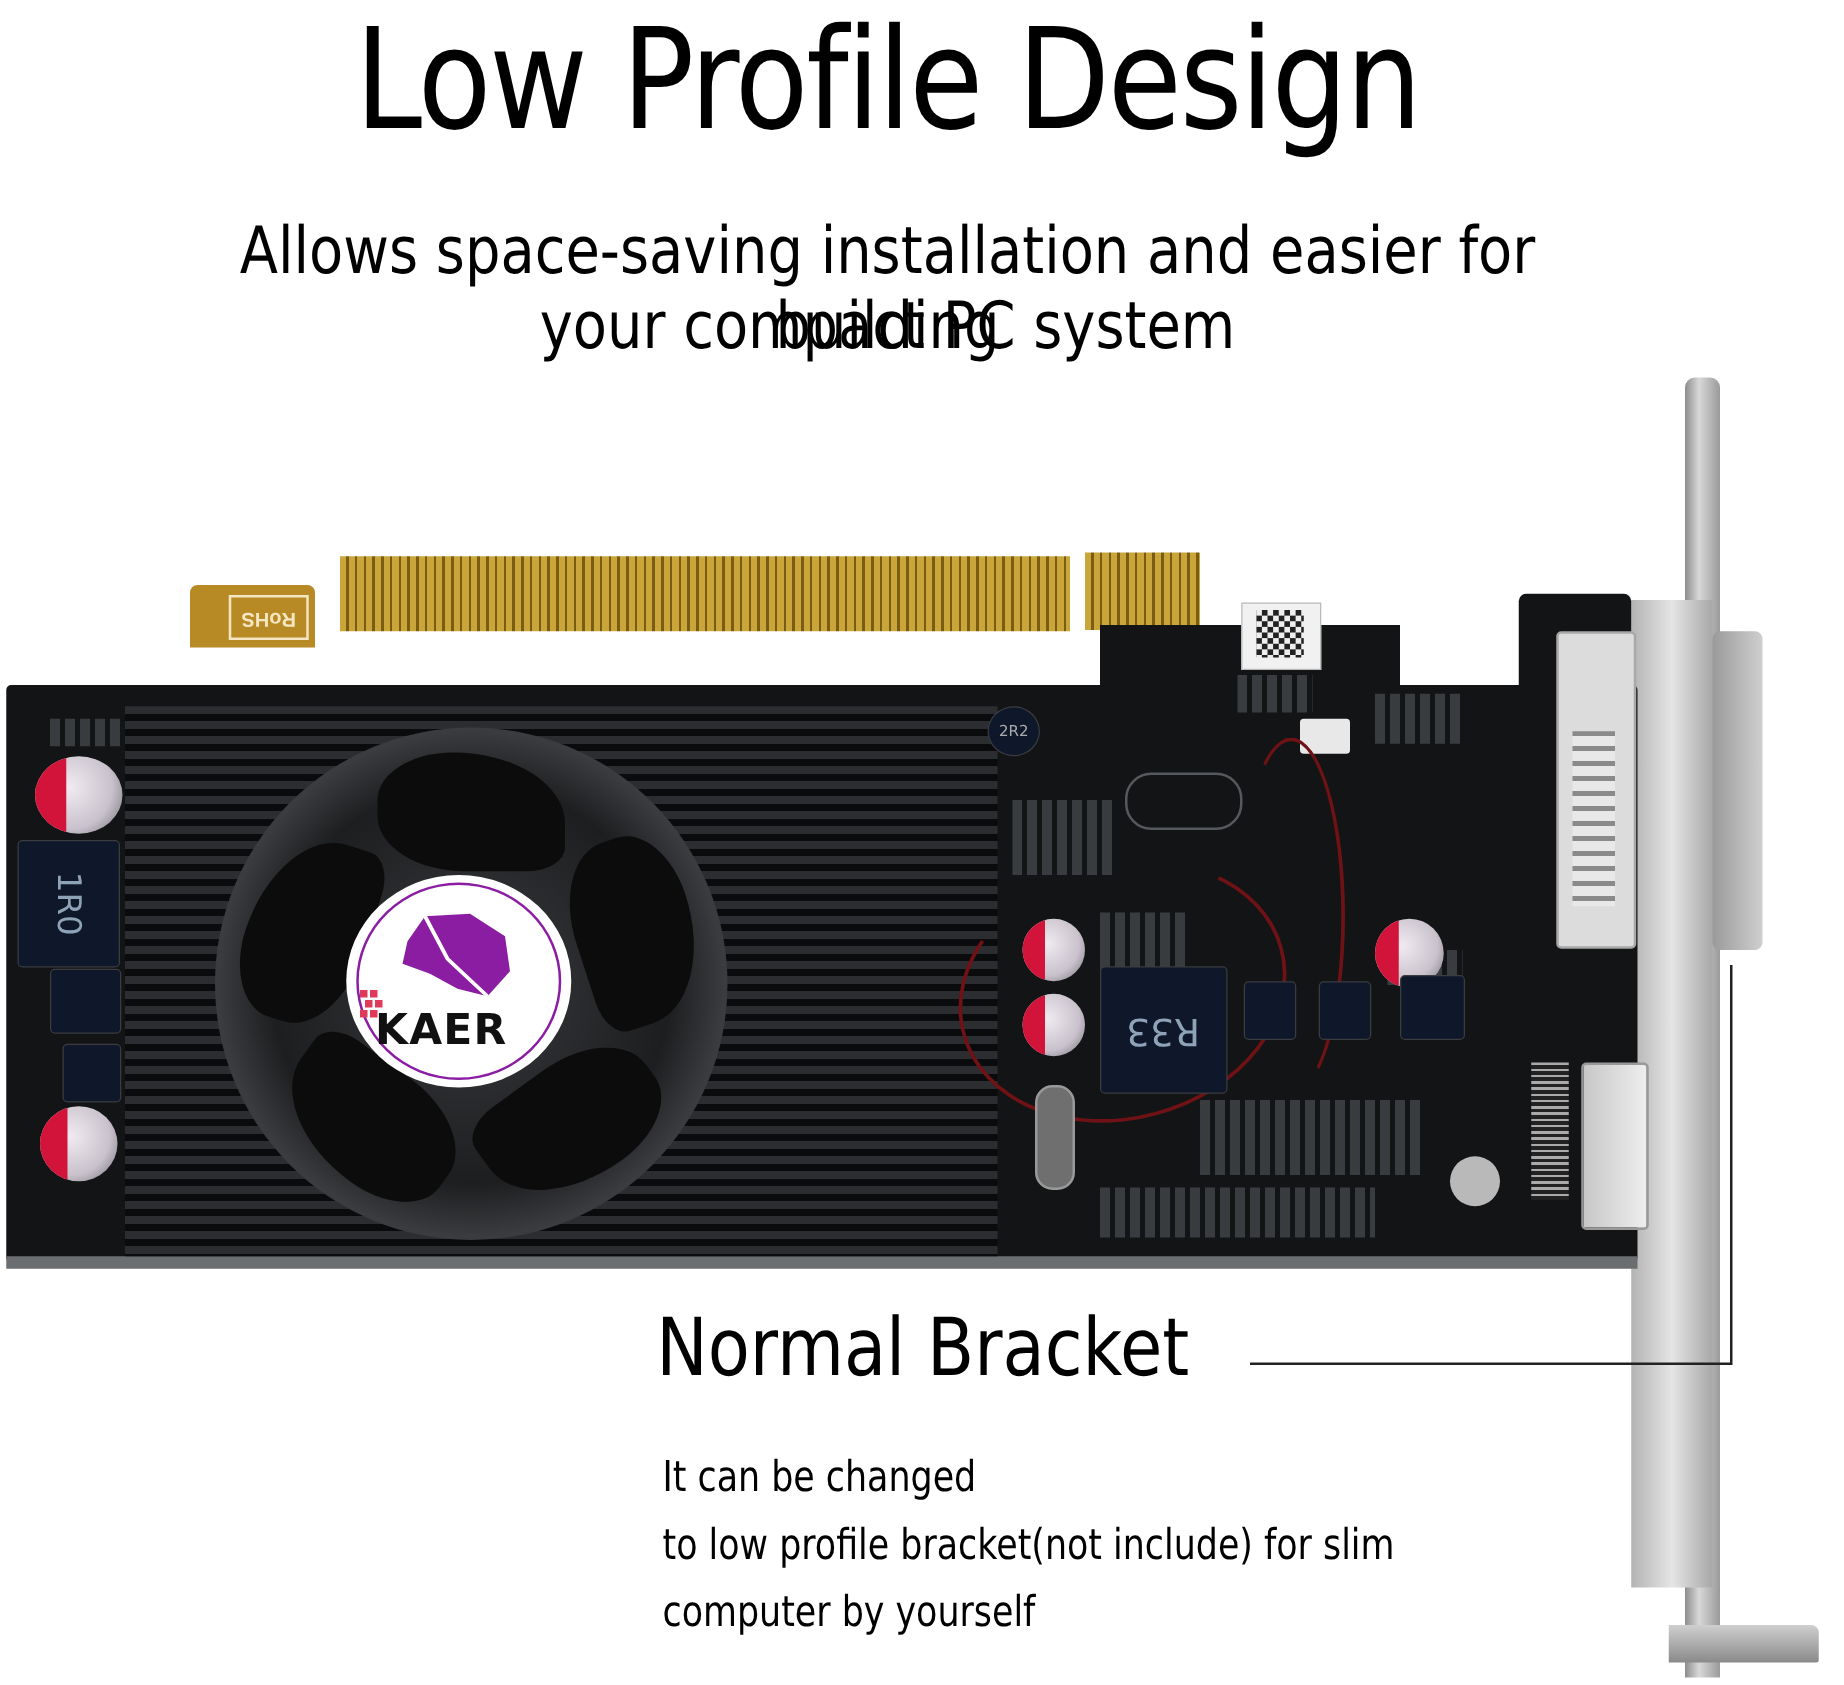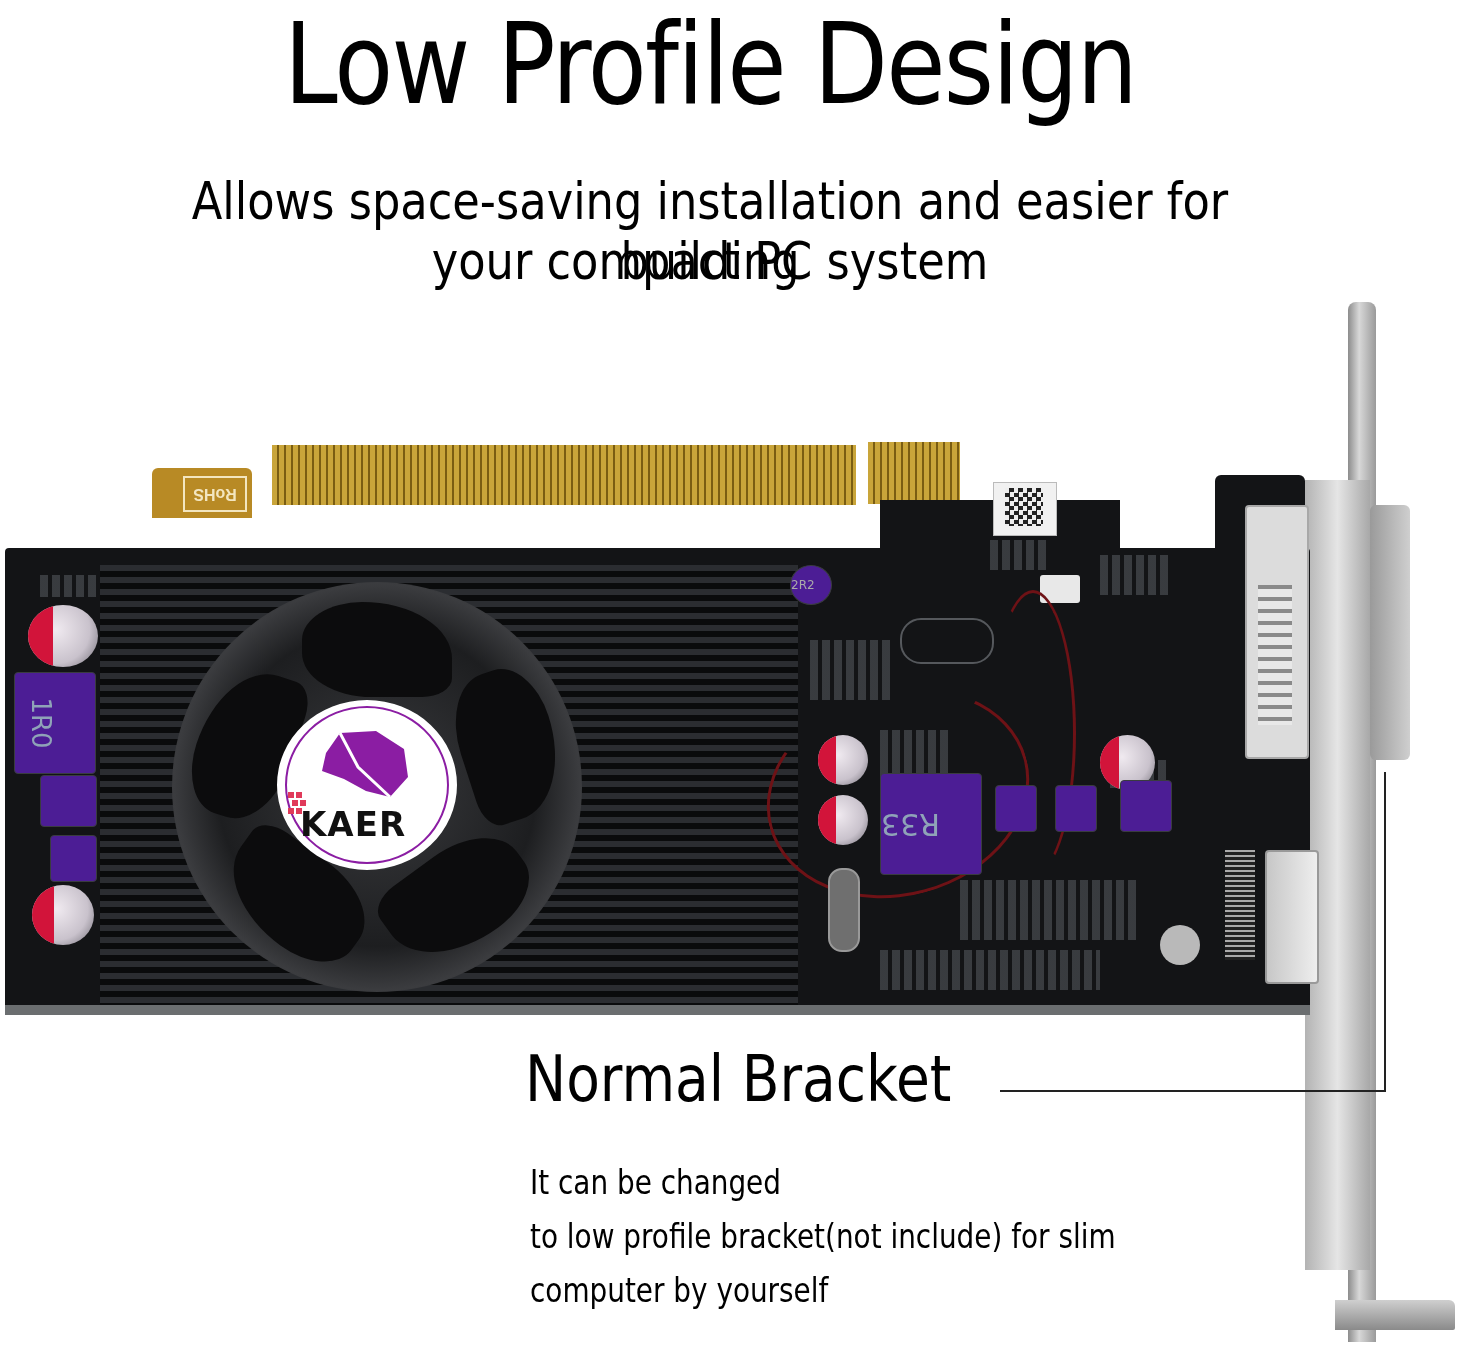--- a/index.html
+++ b/index.html
@@ -21,21 +21,21 @@
   .sink{left:100px;top:565px;width:668px;height:440px;background:repeating-linear-gradient(180deg,#2b2d31 0 6px,#0a0b0c 6px 12px);}
   .sink2{left:768px;top:565px;width:30px;height:440px;background:repeating-linear-gradient(180deg,#2b2d31 0 6px,#0a0b0c 6px 12px);}
   .fan{left:172px;top:582px;width:410px;height:410px;border-radius:50%;background:radial-gradient(circle,#3a3b3e 0,#1d1e20 55%,#3b3c3f 70%,#18191b 100%);}
   .blade{position:absolute;width:150px;height:95px;background:#0c0c0d;border-radius:60% 90% 30% 70%;left:130px;top:20px;transform-origin:75px 185px;}
   .hub{left:277px;top:700px;width:180px;height:170px;border-radius:50%;background:#fff;box-sizing:border-box;border:3px solid #fff;}
   .hub-ring{left:285px;top:706px;width:164px;height:158px;border-radius:50%;border:2px solid #8b1da3;box-sizing:border-box;}
   .brand{left:300px;top:804px;font-family:"DejaVu Sans",sans-serif;font-weight:bold;font-size:34px;color:#111;letter-spacing:1px;}
   .pix{width:6px;height:6px;background:#e03a5a;position:absolute;}
   .cap{border-radius:50%;background:radial-gradient(circle at 40% 40%,#f0eaf0 0,#c9c2cc 60%,#6a6770 100%);overflow:hidden;}
   .cap::before{content:"";position:absolute;left:0;top:0;width:35%;height:100%;background:#d2143a;}
-  .chip{background:#4c1d95;border:1px solid #3a3c40;border-radius:4px;color:#8fa3b8;font-family:"DejaVu Sans",sans-serif;}
+  .chip{background:#0f172a;border:1px solid #3a3c40;border-radius:4px;color:#8fa3b8;font-family:"DejaVu Sans",sans-serif;text-align:center;}
   .wire{border:3px solid #6e1216;border-radius:50%;}
   .bracket{left:1348px;top:302px;width:28px;height:1040px;background:linear-gradient(90deg,#8c8c8c,#d8d8d8 40%,#9a9a9a);border-radius:8px 8px 0 0;}
   .bracket-plate{left:1305px;top:480px;width:65px;height:790px;background:linear-gradient(90deg,#b3b3b3,#e5e5e5 50%,#a8a8a8);}
   .bracket-foot{left:1335px;top:1300px;width:120px;height:30px;background:linear-gradient(180deg,#cfcfcf,#8a8a8a);border-radius:0 6px 2px 0;}
   .dvi{left:1245px;top:505px;width:60px;height:250px;background:#dcdcdc;border:2px solid #a8a8a8;border-radius:4px;}
   .dvi-pins{left:1258px;top:585px;width:34px;height:140px;background:repeating-linear-gradient(180deg,#8a8a8a 0 4px,#e8e8e8 4px 12px);}
   .vga{left:1370px;top:505px;width:40px;height:255px;background:linear-gradient(90deg,#9a9a9a,#cfcfcf);border-radius:6px;}
   .hdmi{left:1265px;top:850px;width:50px;height:130px;background:linear-gradient(90deg,#c7c7c7,#eeeeee);border:2px solid #999;border-radius:4px;}
   .qr{left:993px;top:482px;width:62px;height:52px;background:#f1f1f1;border:1px solid #bbb;}
   .qr-in{left:1005px;top:488px;width:38px;height:38px;background:repeating-conic-gradient(#222 0 25%,#eee 0 50%) 0 0/9px 9px;}

